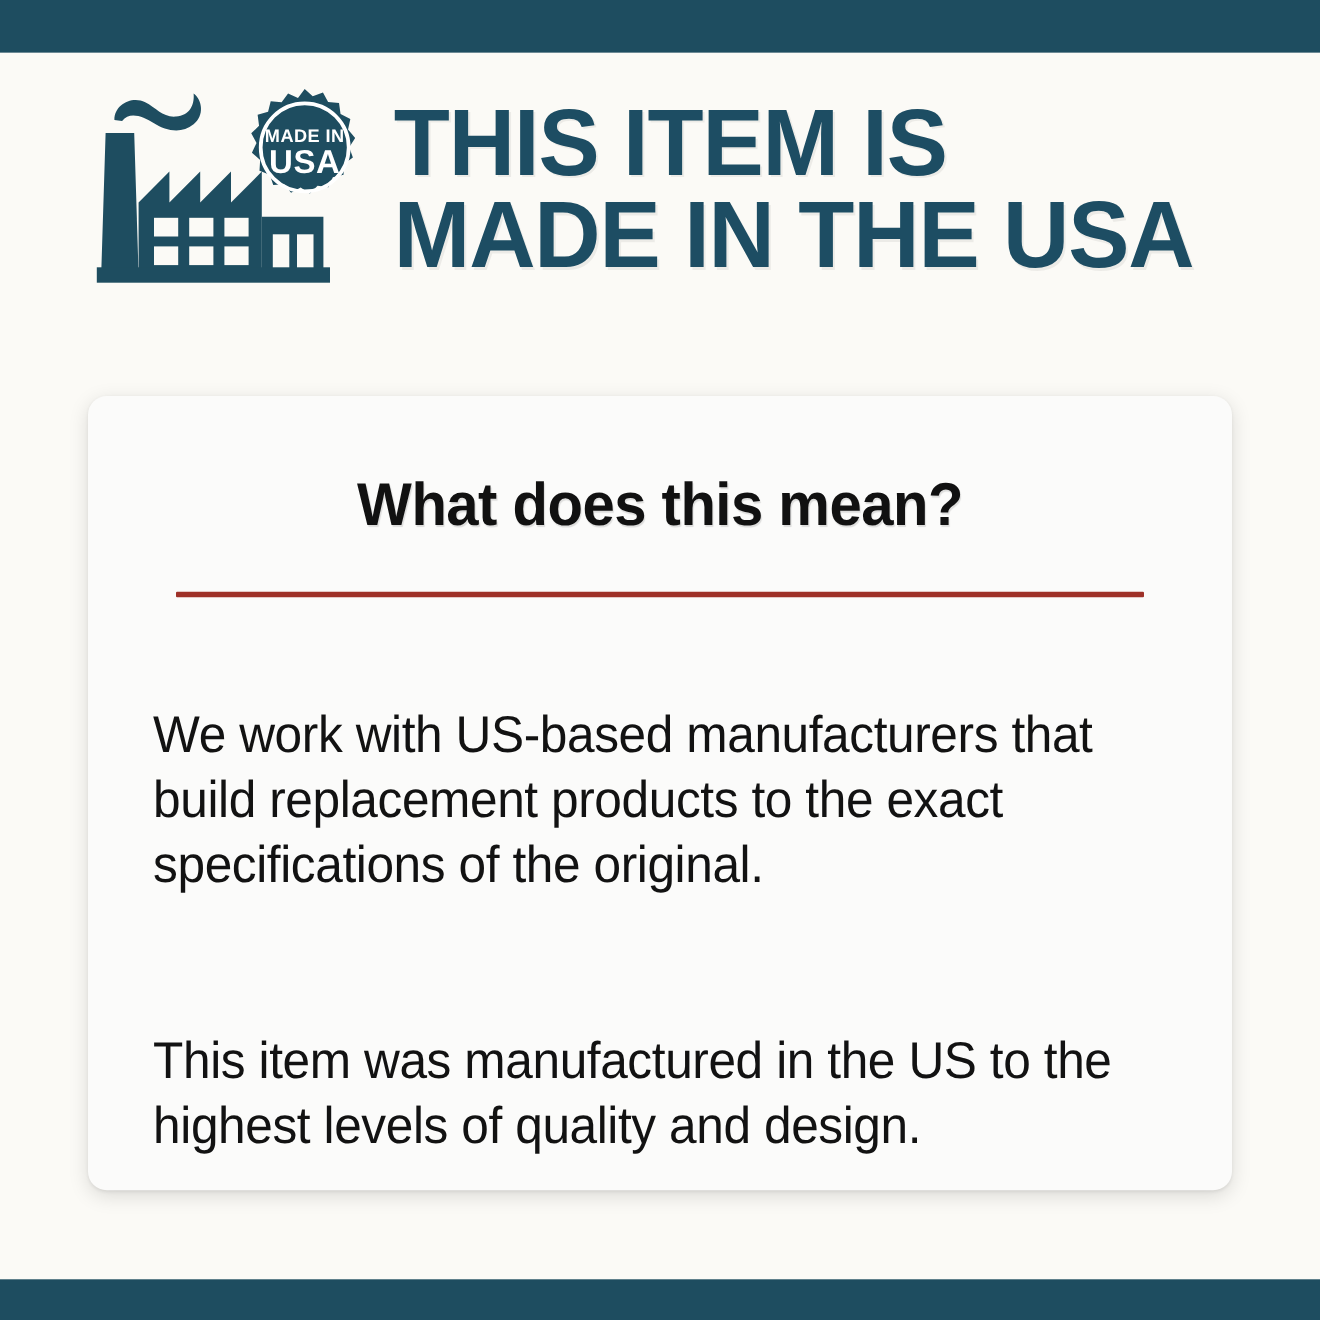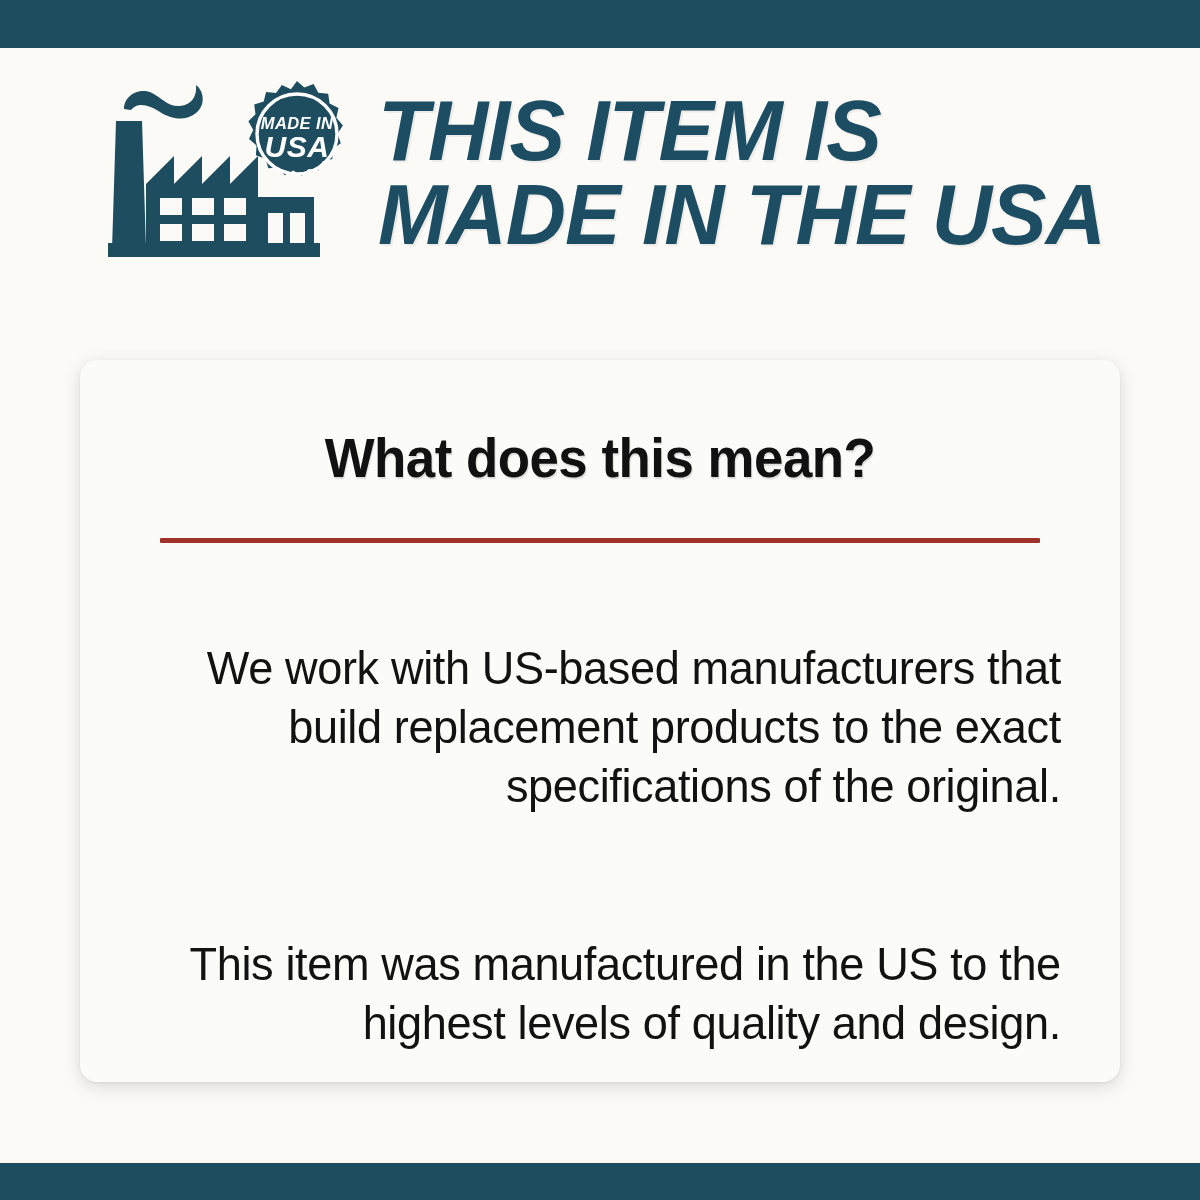--- a/index.html
+++ b/index.html
@@ -44,24 +44,23 @@
 
   
   .header {
     position: absolute;
     left: 0;
     top: 52px;
     width: 1088px;
     height: 240px;
     display: flex;
     align-items: center;
-    justify-content: space-between;
+    justify-content: center;
     padding-left: 100px;
     box-sizing: border-box;
-    font-style: italic;
   }
   .logo-wrap {
     width: 250px;
     height: 190px;
     position: relative;
     flex: 0 0 auto;
   }
   .logo-wrap svg {
     display: block;
     width: 250px;
@@ -123,21 +122,21 @@
     height: 5px;
     background: #9e3128;
     border-radius: 1px;
   }
 
   .body-block {
     position: absolute;
     left: 40px;
     top: 232px;
     width: 960px;
-    text-align: right;
+    text-align: left;
   }
   .para {
     color: #121212;
     font-family: "Liberation Sans", sans-serif;
     font-weight: normal;
     font-size: 47px;
     line-height: 1.25;
     letter-spacing: -0.4px;
     transform: scaleX(0.96);
   }

